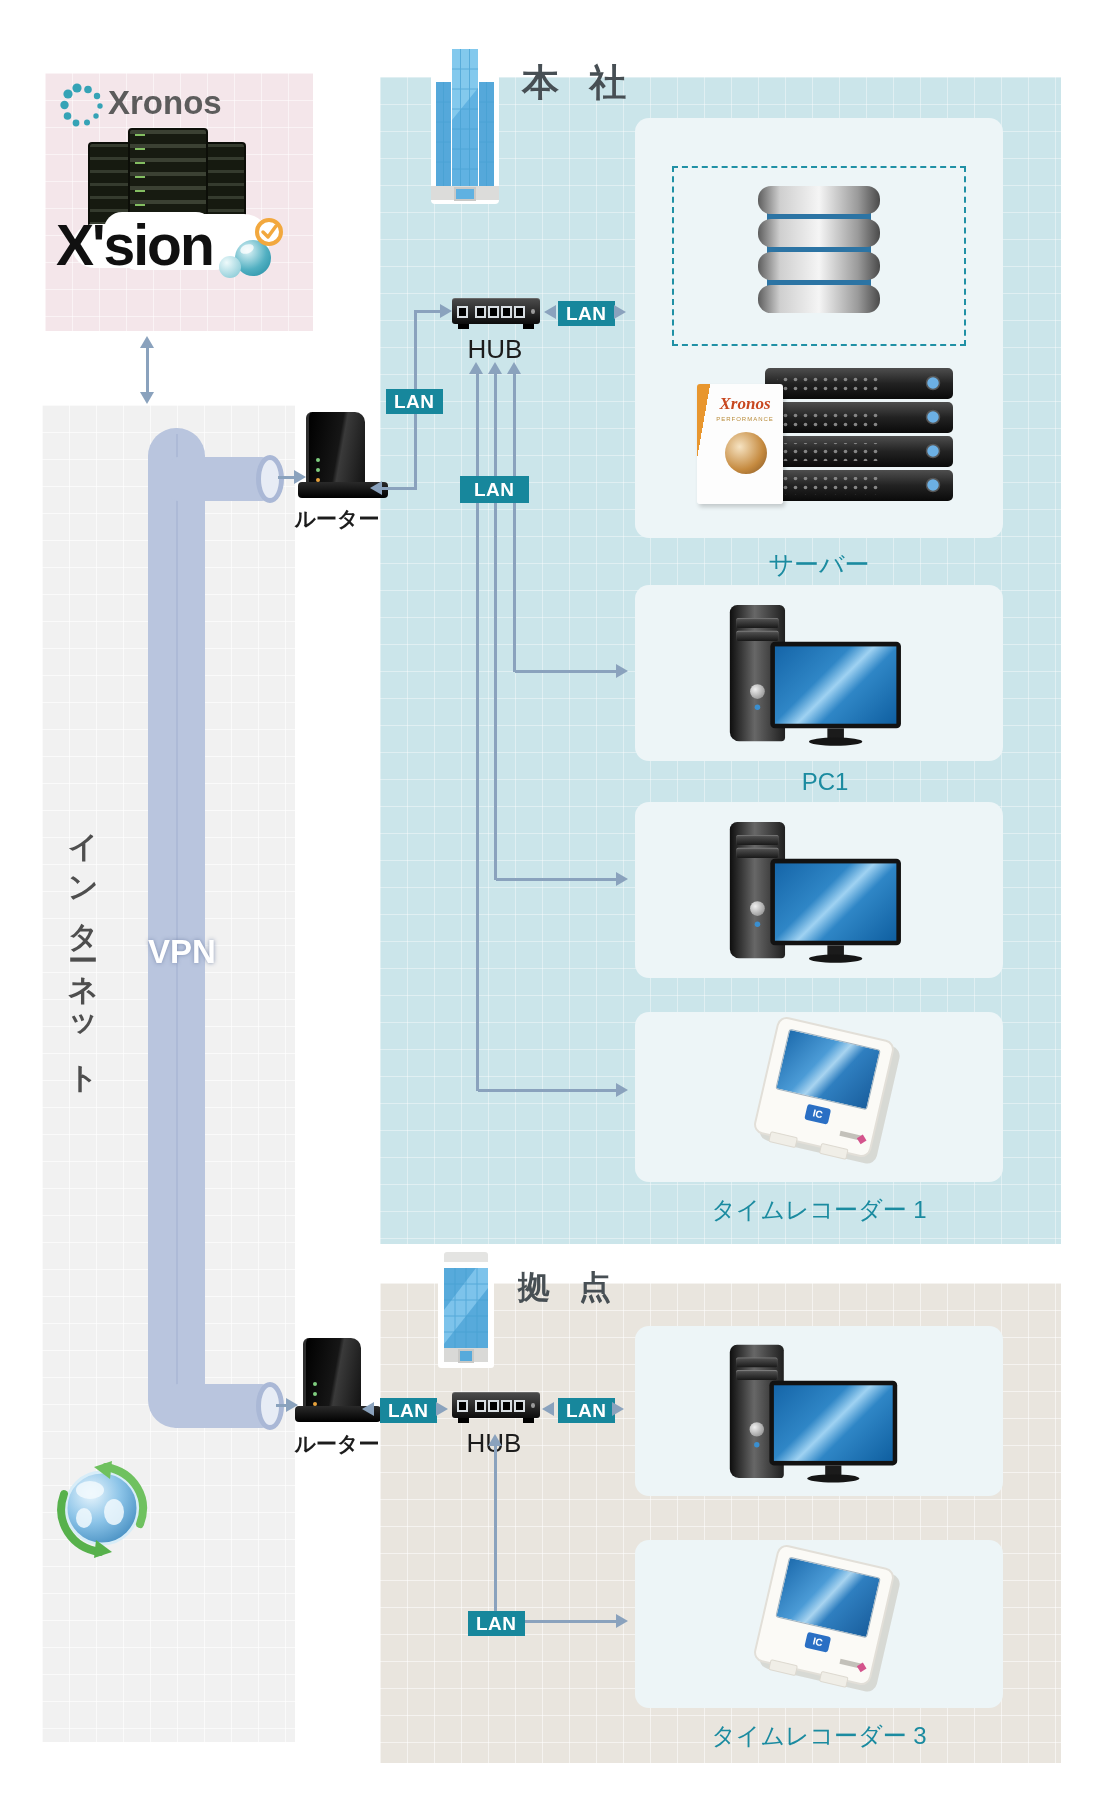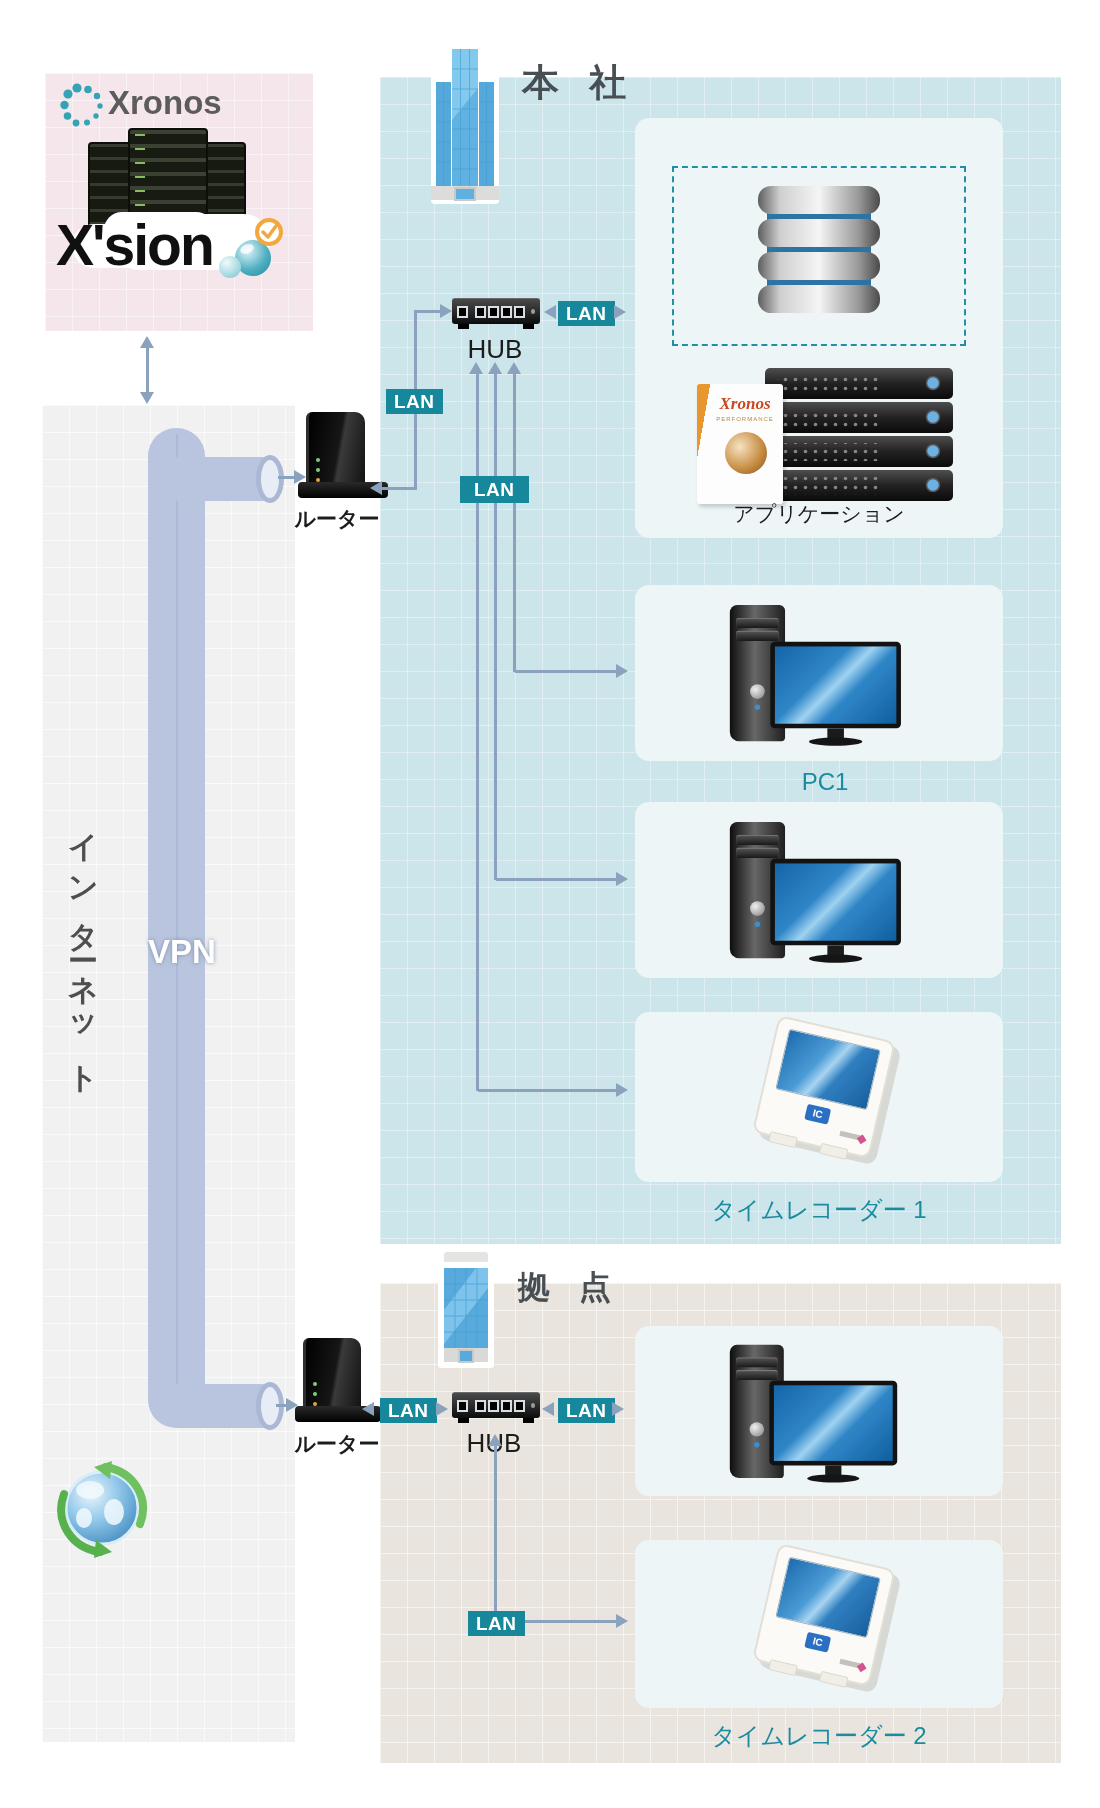--- a/index.html
+++ b/index.html
@@ -295,21 +295,21 @@
           <circle cx="170" cy="83" r="6.5"></circle>
           <circle cx="170" cy="117" r="6.5"></circle>
       </g>
     </svg>
   </span>
   <div class="swbox" style="left:697px;top:384px;">
     <div class="t1">Xronos</div>
     <div class="t2">PERFORMANCE</div>
     <div class="glb"></div>
   </div>
-  <div class="dark-label" style="left:635px;top:500px;width:368px;font-size:21px;">アプリケーション</div>
+  <div class="cap" style="left:635px;top:548px;width:368px;font-size:25px;">サーバー</div>
 
   <div class="card" style="left:635px;top:585px;width:368px;height:176px;"></div>
   <div class="pc" style="left:728px;top:594px;transform:scale(.92);transform-origin:top left;">
     <div class="tower">
         <div class="slot" style="top:14px;"></div>
         <div class="slot" style="top:28px;"></div>
         <div class="pw"></div>
         <div class="dot"></div>
       </div>
     <div class="mon">
@@ -428,15 +428,15 @@
   <div class="recorder" style="left:760px;top:1553px;">
     <div class="dev">
       <div class="scr"></div>
       <div class="ic">IC</div>
       <div class="mark"></div>
       <div class="markx"></div>
       <div class="foot1"></div>
         <div class="foot2"></div>
     </div>
   </div>
-  <div class="cap" style="left:635px;top:1720px;width:368px;">タイムレコーダー 2</div>
+  <div class="cap" style="left:635px;top:1720px;width:368px;">タイムレコーダー 3</div>
 
 </div>
 
 </body></html>

